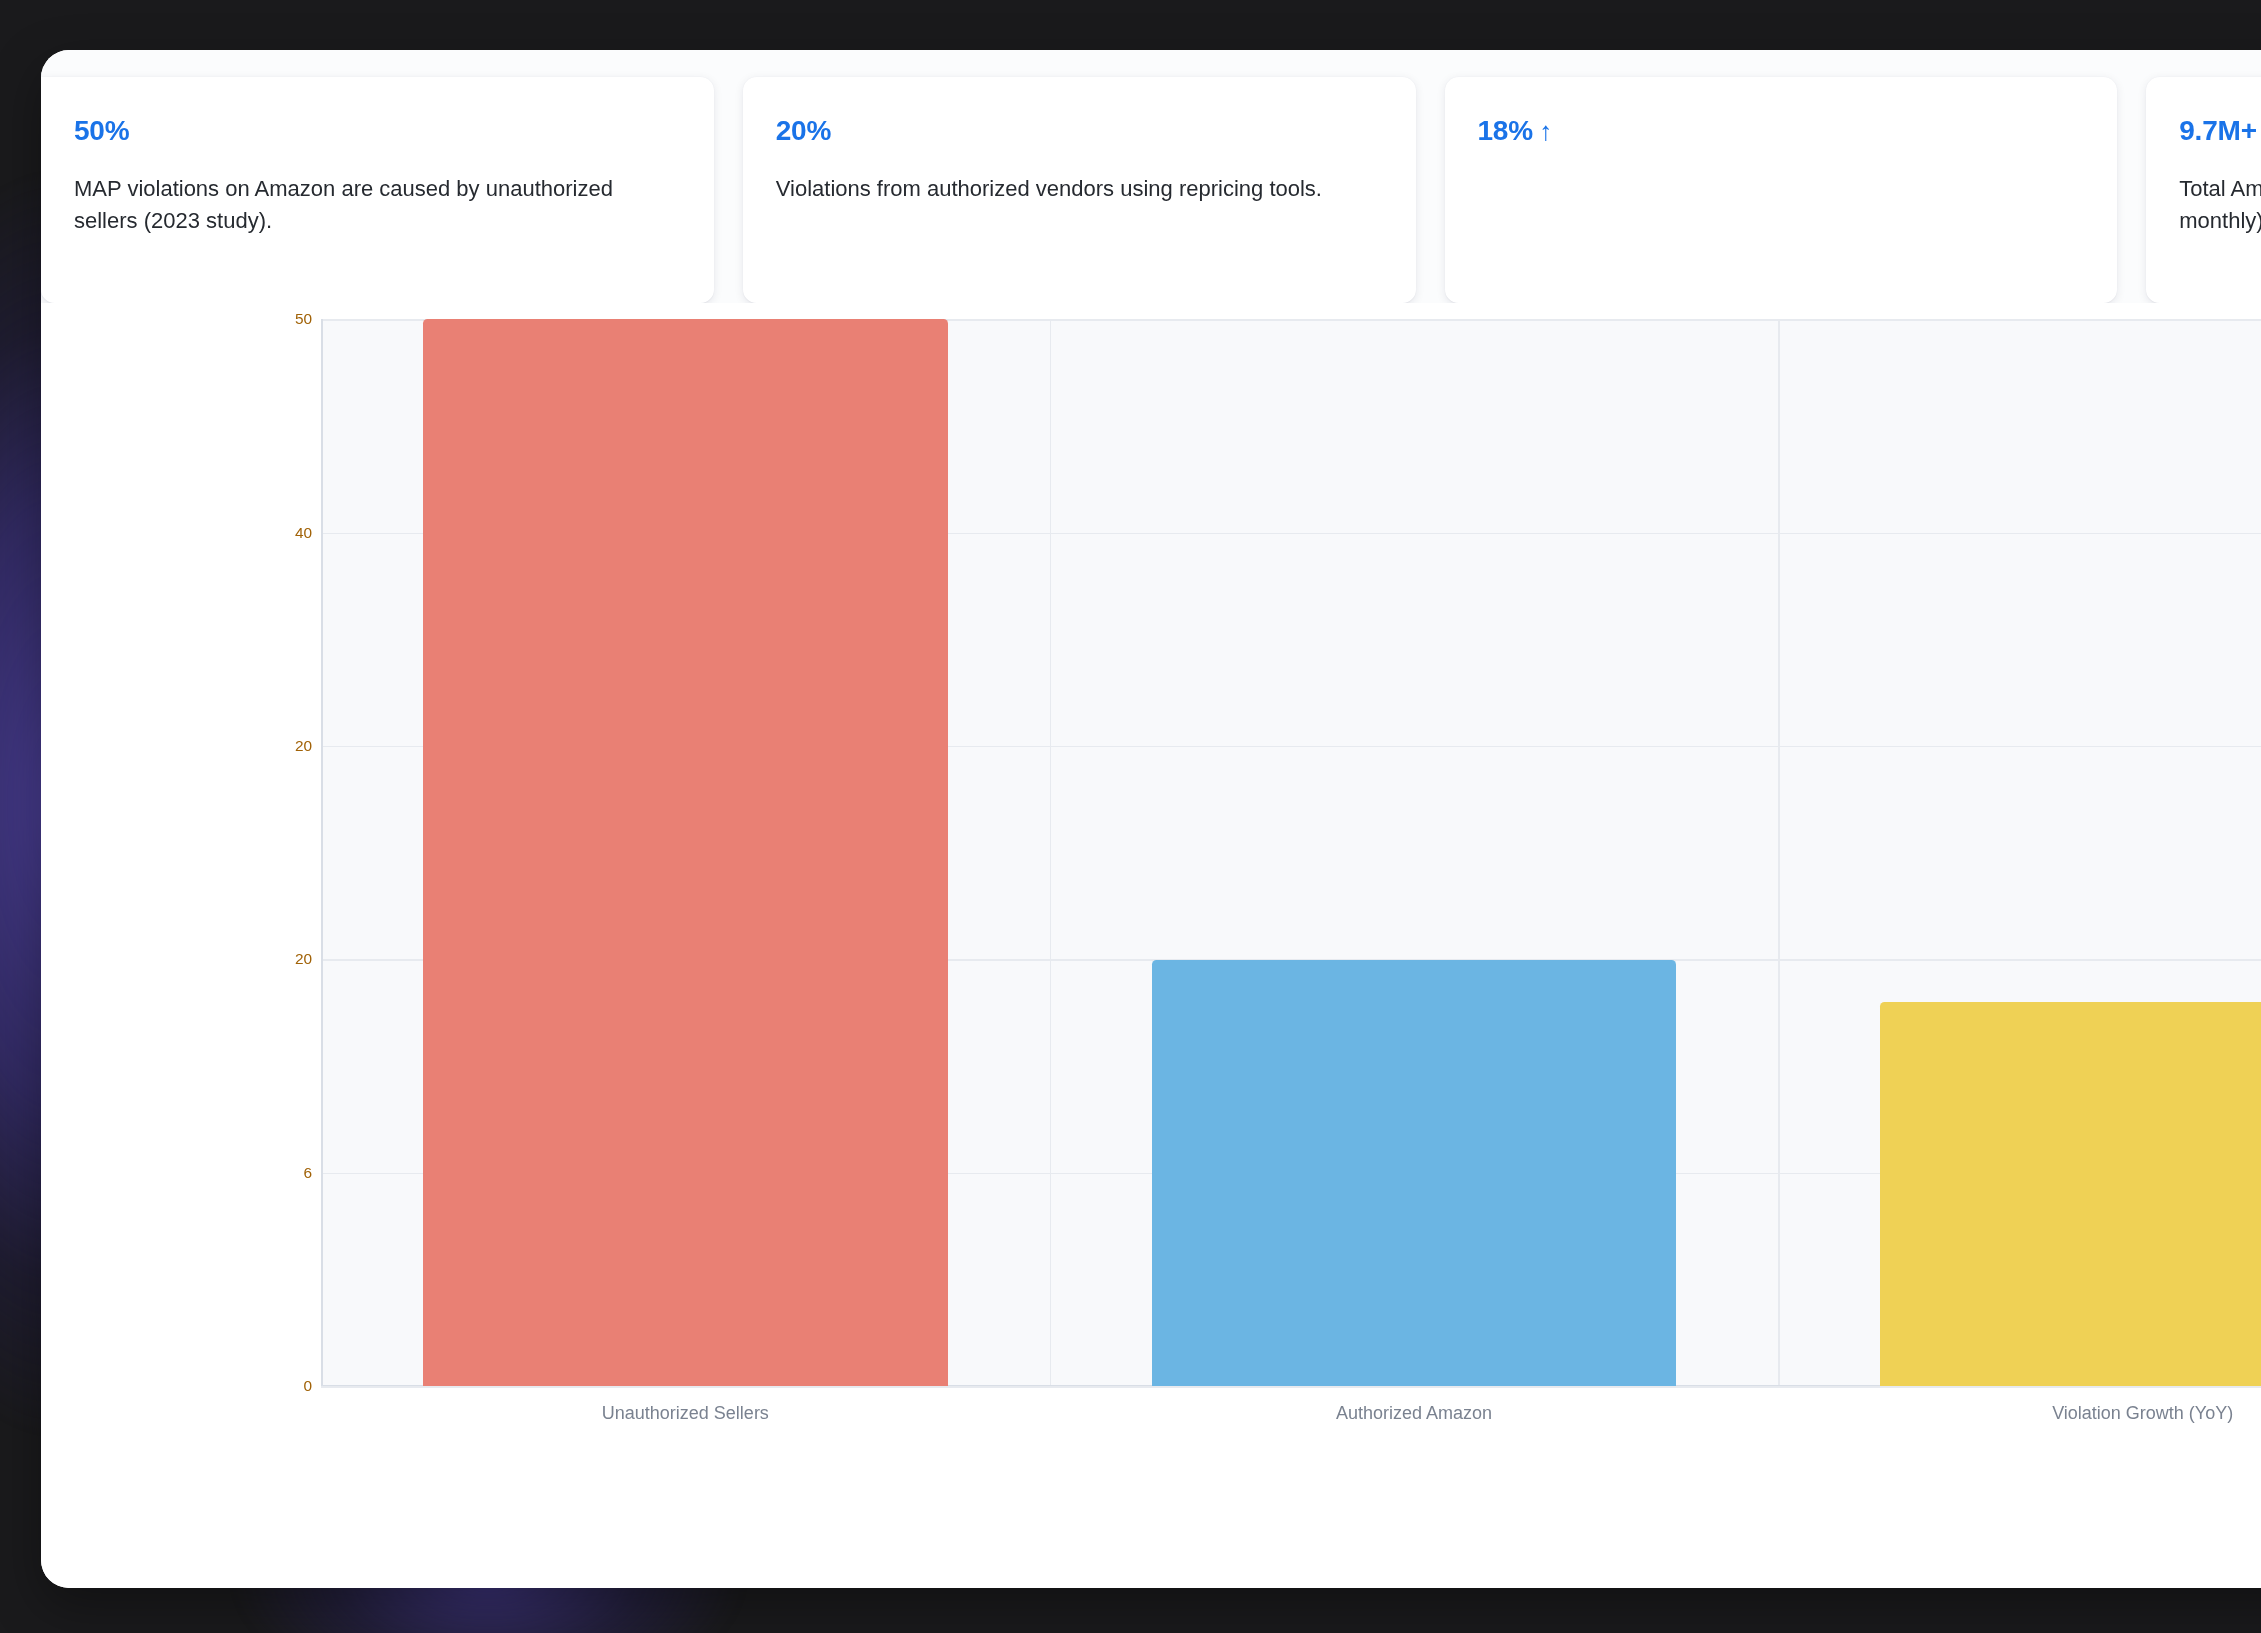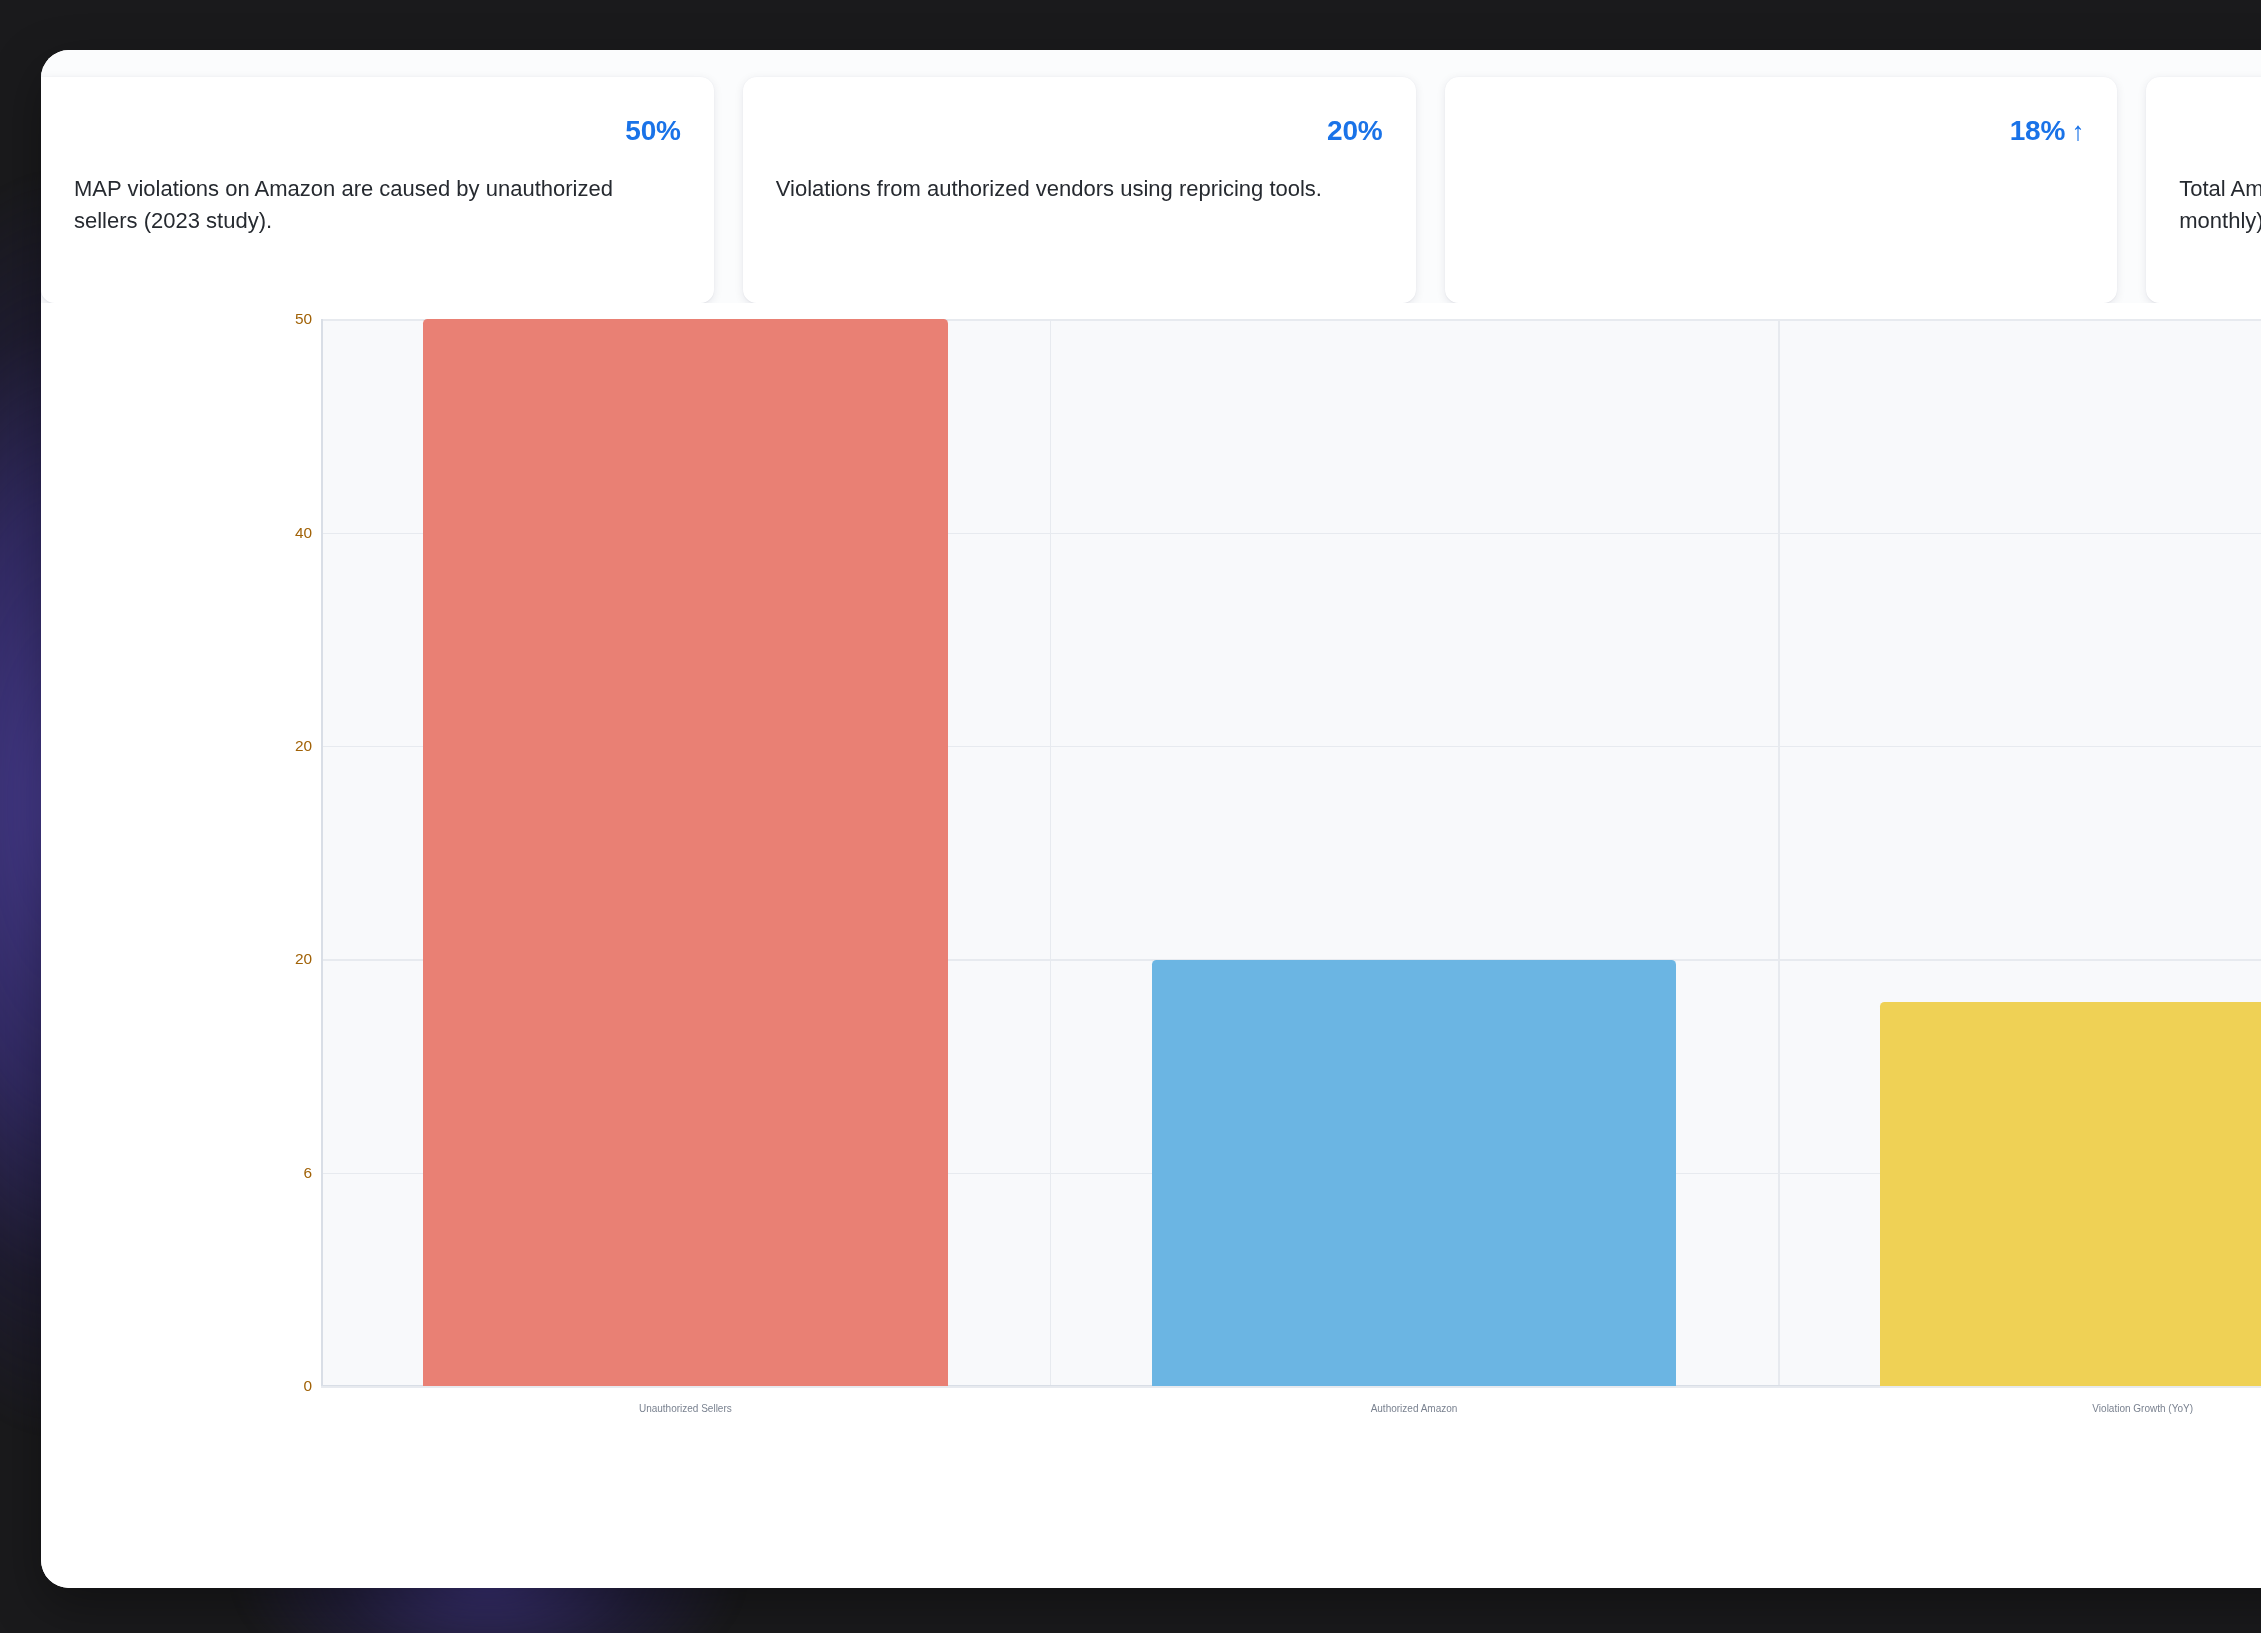--- a/index.html
+++ b/index.html
@@ -84,21 +84,20 @@
   .stat-card:first-child { margin-left: 0; border-top-left-radius: 0; }
   .stat-card:last-child  { margin-right: 0; border-top-right-radius: 0; }
 
   .stat-value {
     color: #1a73e8;
     font-size: 28px;
     font-weight: bold;
     line-height: 1.05;
     letter-spacing: -0.2px;
     white-space: nowrap;
-    text-align: right;
   }
   .stat-trend {
     color: #1a73e8;
     font-size: 26px;
     font-weight: normal;
     padding-left: 6.3px;
   }
   .stat-desc {
     margin-top: 28px;
     color: #262a30;
@@ -184,21 +183,21 @@
   .bar {
     width: 72%;
     border-radius: 4.5px 4.5px 0 0;
   }
   .xtick {
     position: absolute;
     top: calc(100% + 17px);
     left: 0;
     right: 0;
     text-align: center;
-    font-size: 10px;
+    font-size: 18px;
     color: #7a8290;
     white-space: nowrap;
   }
 </style>
 </head>
 <body>
 
 <div id="backdrop">
   <div id="glow-left"></div>
 

